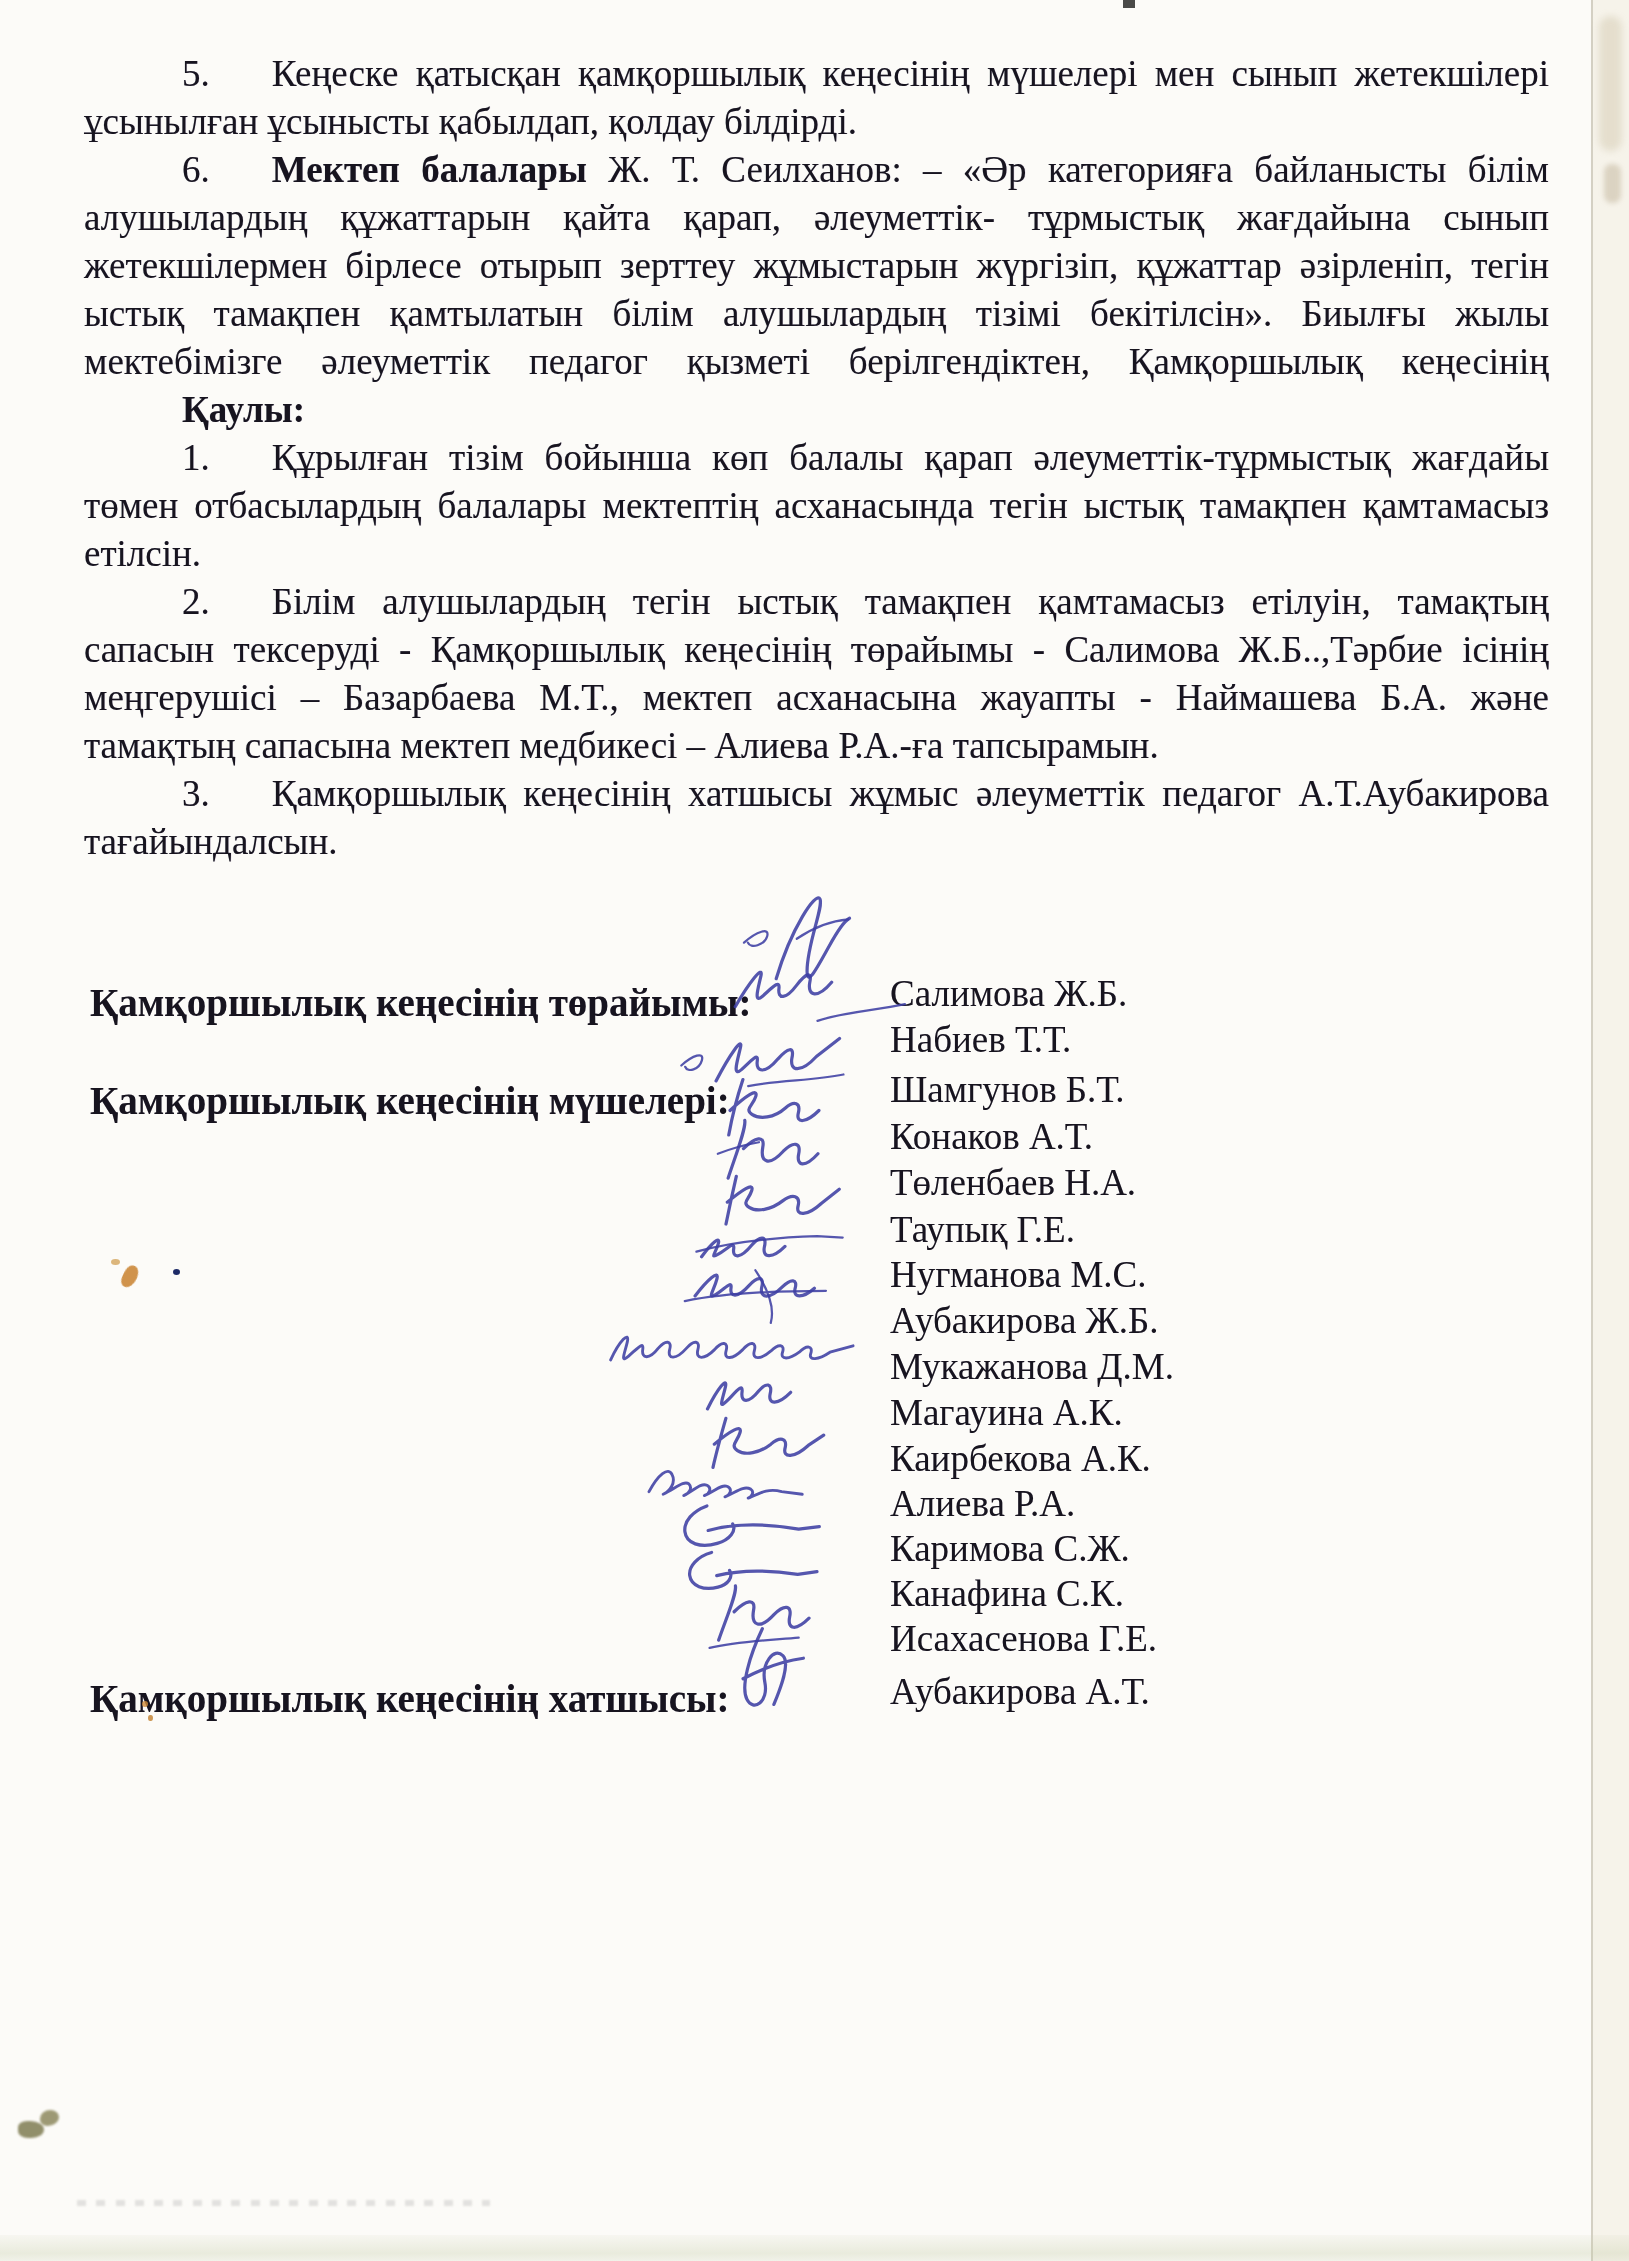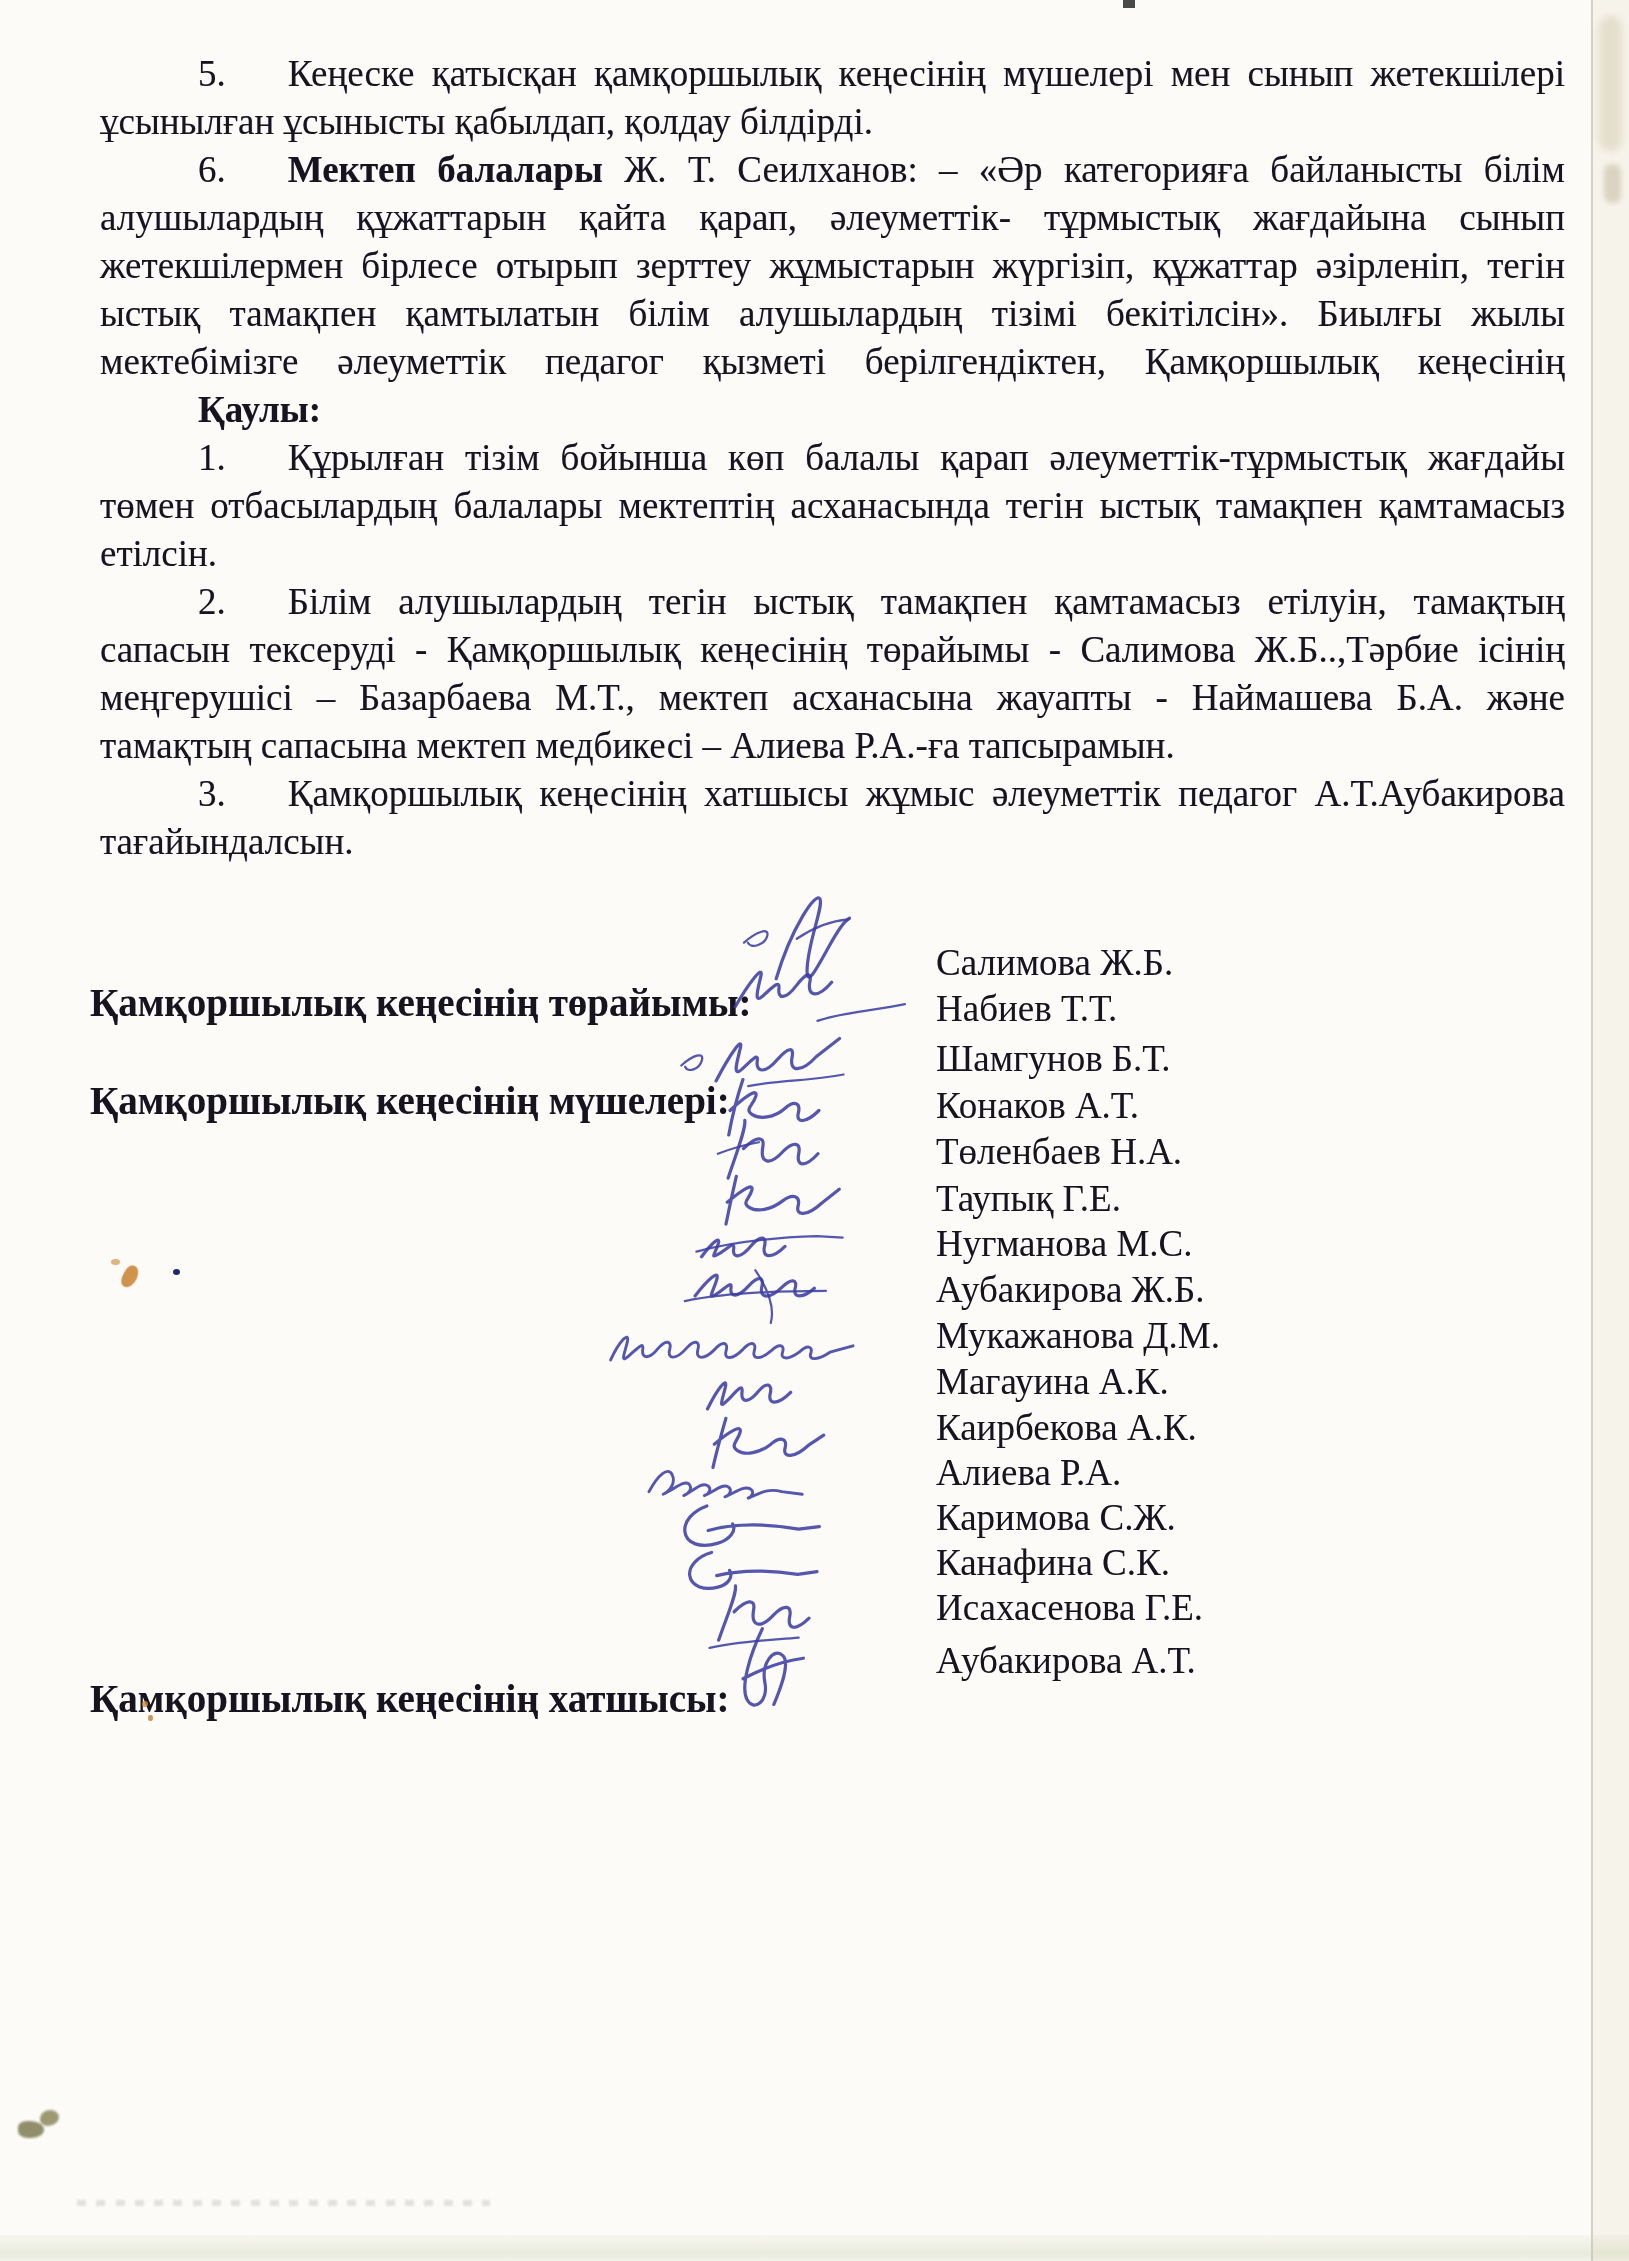--- a/index.html
+++ b/index.html
@@ -9,39 +9,39 @@
     background:#fcfbf8;
     overflow:hidden;
     font-family:"Liberation Serif","DejaVu Serif",serif;
     color:#17141f;
   }
   
   .bodytext{
     position:absolute;left:84px;top:50px;width:1465px;
     font-size:37px;line-height:48px;
     text-shadow:0.6px 0 0 rgba(110,60,160,.10), -0.6px 0 0 rgba(0,80,70,.08), 0 0 0.6px rgba(40,25,70,.28);
-    margin-left:16px;
   }
   .line{text-align:justify;text-align-last:justify;}
   .line.last{text-align-last:left;}
   .line.left{text-align:right;text-align-last:left;}
   .pnum{padding-left:98px;padding-right:62px;}
   .lead-indent{padding-left:98px;}
   b,.bold{font-weight:700;}
   
   .sig-label{
     position:absolute;left:90px;
     font-size:39px;font-weight:700;line-height:40px;white-space:nowrap;
     text-shadow:0 0 0.6px rgba(40,25,70,.3);
     margin-top:40px;
   }
   .sig-name{
-    position:absolute;left:936px;
+    position:absolute;left:890px;
     font-size:37px;line-height:39px;white-space:nowrap;
     text-shadow:0 0 0.6px rgba(40,25,70,.28);
+    margin-top:31px;
   }
   .sig{position:absolute;}
   .sig path{fill:none;stroke:#3e3fa3;stroke-linecap:round;stroke-linejoin:round;opacity:.88;}
   .sig .thin{stroke-width:3.5;}
   
   .edge-line{position:absolute;left:1591px;top:0;width:1.9px;height:2261px;background:rgba(165,155,130,.45);}
   .edge-strip{position:absolute;left:1593px;top:0;width:37px;height:2261px;background:#f6f3ea;}
   .smudge1{position:absolute;left:1599px;top:16px;width:23px;height:135px;background:rgba(170,148,105,.22);filter:blur(3.9px);border-radius:13px;}
   .smudge2{position:absolute;left:1604px;top:164px;width:17px;height:39px;background:rgba(150,130,90,.28);filter:blur(2.6px);border-radius:7.7px;}
   .top-tick{position:absolute;left:1123px;top:0;width:11.6px;height:7.7px;background:#4a4a48;filter:blur(0.6px);}

